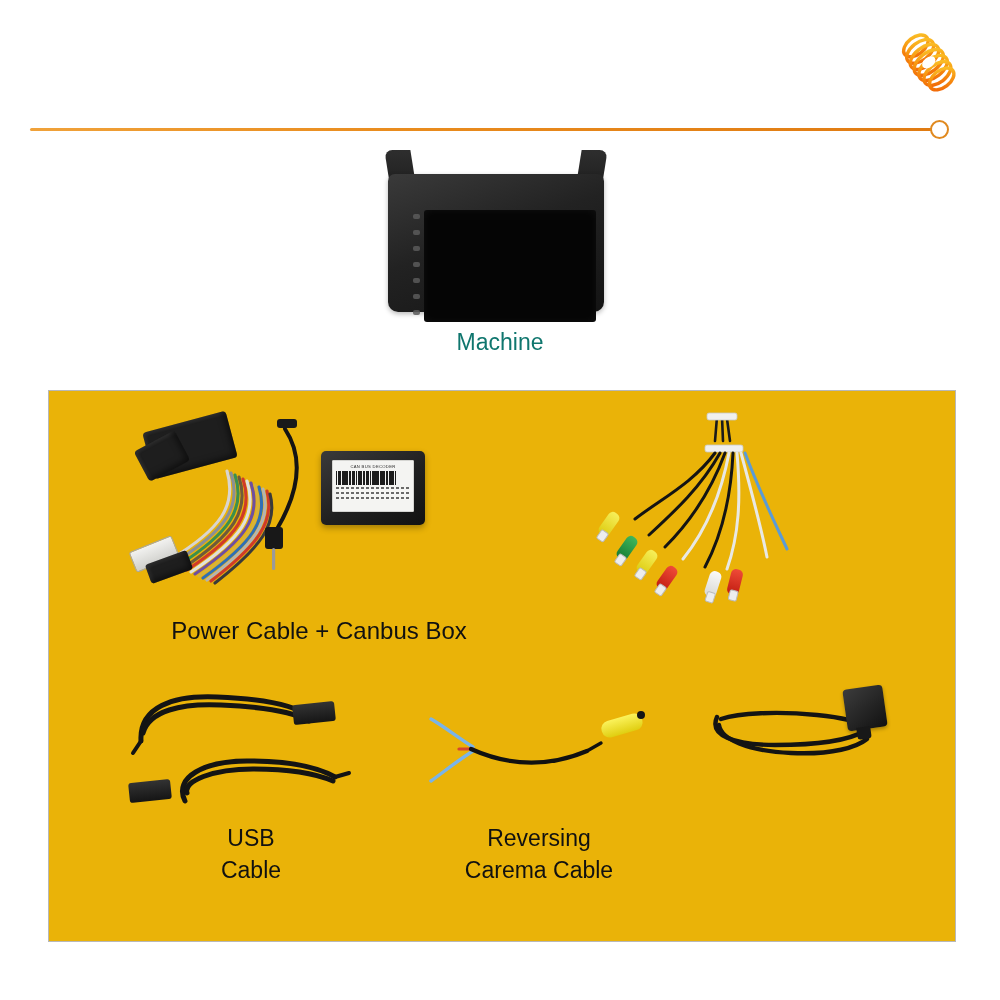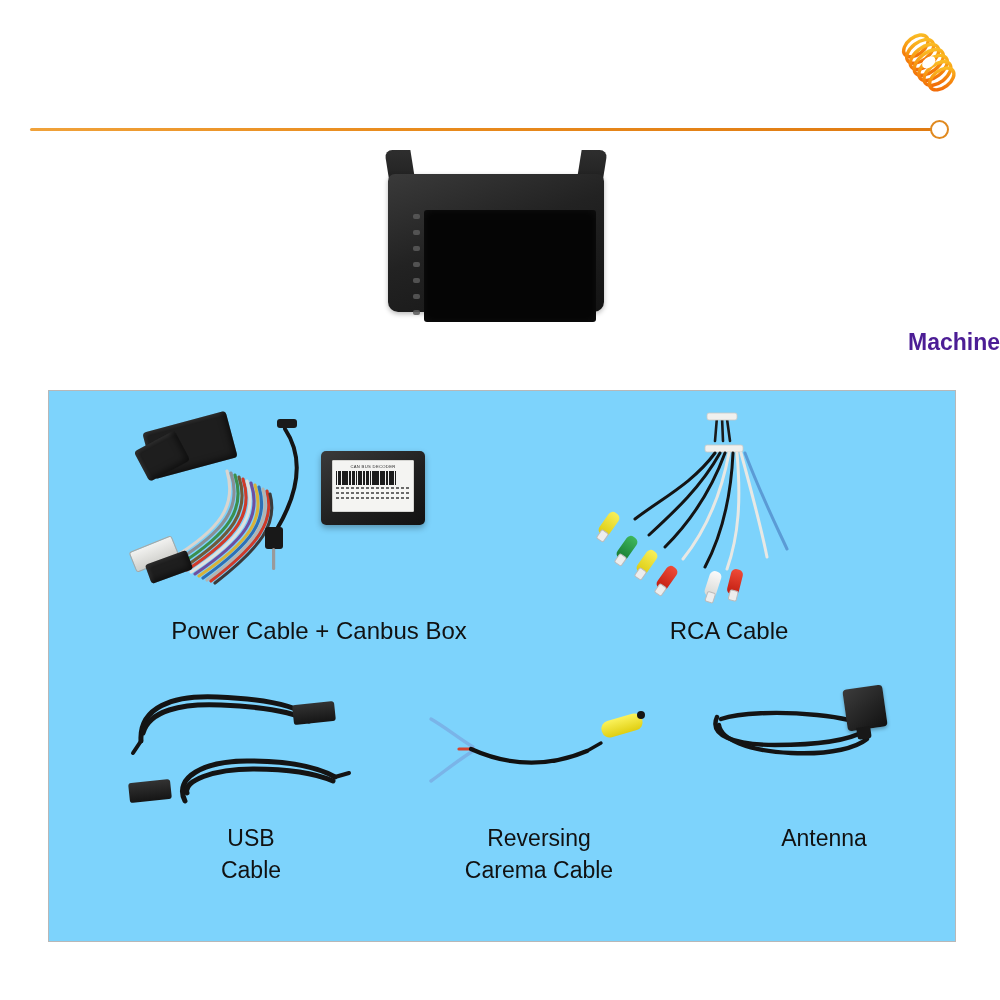--- a/index.html
+++ b/index.html
@@ -51,28 +51,28 @@
     background: #050505; border-radius: 3px;
     box-shadow: inset 0 0 8px rgba(255,255,255,0.05);
   }
   .btn-col { position: absolute; left: 25px; top: 40px; width: 9px; height: 104px; }
   .btn-dot {
     width: 7px; height: 5px; margin-bottom: 11px;
     background: #5a5a5a; border-radius: 2px; opacity: .85;
   }
   .hero-label {
     position: absolute; left: 0; top: 184px; width: 1000px;
-    text-align: right; font-size: 23px; color: #4c1d95; font-weight: bold;
+    text-align: center; font-size: 23px; color: #0f766e;
   }
 
   
   .contents-box {
     position: absolute; left: 48px; top: 390px;
     width: 908px; height: 552px;
-    border: 1.5px solid #b8b8b8; background: #7dd3fc;
+    border: 1.5px solid #b8b8b8; background: #eab308;
   }
 
   .cell { position: absolute; }
   .cell-art { position: relative; width: 100%; }
   .cell-label {
     text-align: center; color: #111; font-size: 23px; line-height: 1.38;
   }
   .cell-label.lg { font-size: 24px; }
 
   
@@ -299,21 +299,20 @@
       </svg>
 
       <div class="rca" style="left:34px; top:108px; background:linear-gradient(180deg,#f7ef5a,#dccb0e); transform:rotate(35deg);"></div>
       <div class="rca" style="left:52px; top:132px; background:linear-gradient(180deg,#3fb75c,#167a32); transform:rotate(35deg);"></div>
       <div class="rca" style="left:72px; top:146px; background:linear-gradient(180deg,#f7ef5a,#dccb0e); transform:rotate(35deg);"></div>
       <div class="rca" style="left:92px; top:162px; background:linear-gradient(180deg,#ef4b38,#c01c10); transform:rotate(35deg);"></div>
       <div class="rca" style="left:138px; top:168px; background:linear-gradient(180deg,#fafafa,#d8d8d4); transform:rotate(18deg);"></div>
       <div class="rca" style="left:160px; top:166px; background:linear-gradient(180deg,#ef4b38,#c01c10); transform:rotate(14deg);"></div>
     </div>
 
-    <div class="cell-label lg" style="margin-top:6px;">RCA Cable</div>
   </div>
 
   <div class="cell" style="left:52px; top:282px; width:300px;">
     <div class="cell-art" style="height:150px;">
 
       <svg width="250" height="150" style="position:absolute;left:20px;top:0;">
         <g fill="none" stroke="#141414" stroke-width="5" stroke-linecap="round">
 
           <path d="M20,68 C18,34 52,22 96,24 C148,26 176,34 190,44"></path>
           <path d="M22,60 C28,38 60,30 100,32 C146,34 174,40 188,48"></path>
@@ -369,16 +368,15 @@
           <path d="M20,42 C22,56 48,68 92,70 C134,72 158,64 168,56"></path>
           <path d="M22,36 C40,30 78,28 118,32 C148,35 162,40 168,44"></path>
         </g>
       </svg>
 
       <div class="gps-puck" style="left:156px; top:14px;"></div>
       <div style="position:absolute;left:168px;top:54px;width:14px;height:12px;
                   background:#181818;border-radius:0 0 3px 3px;transform:rotate(-8deg);"></div>
     </div>
 
-    <div class="cell-label">Antenna</div>
   </div>
 
 </div>
 
 </body></html>

